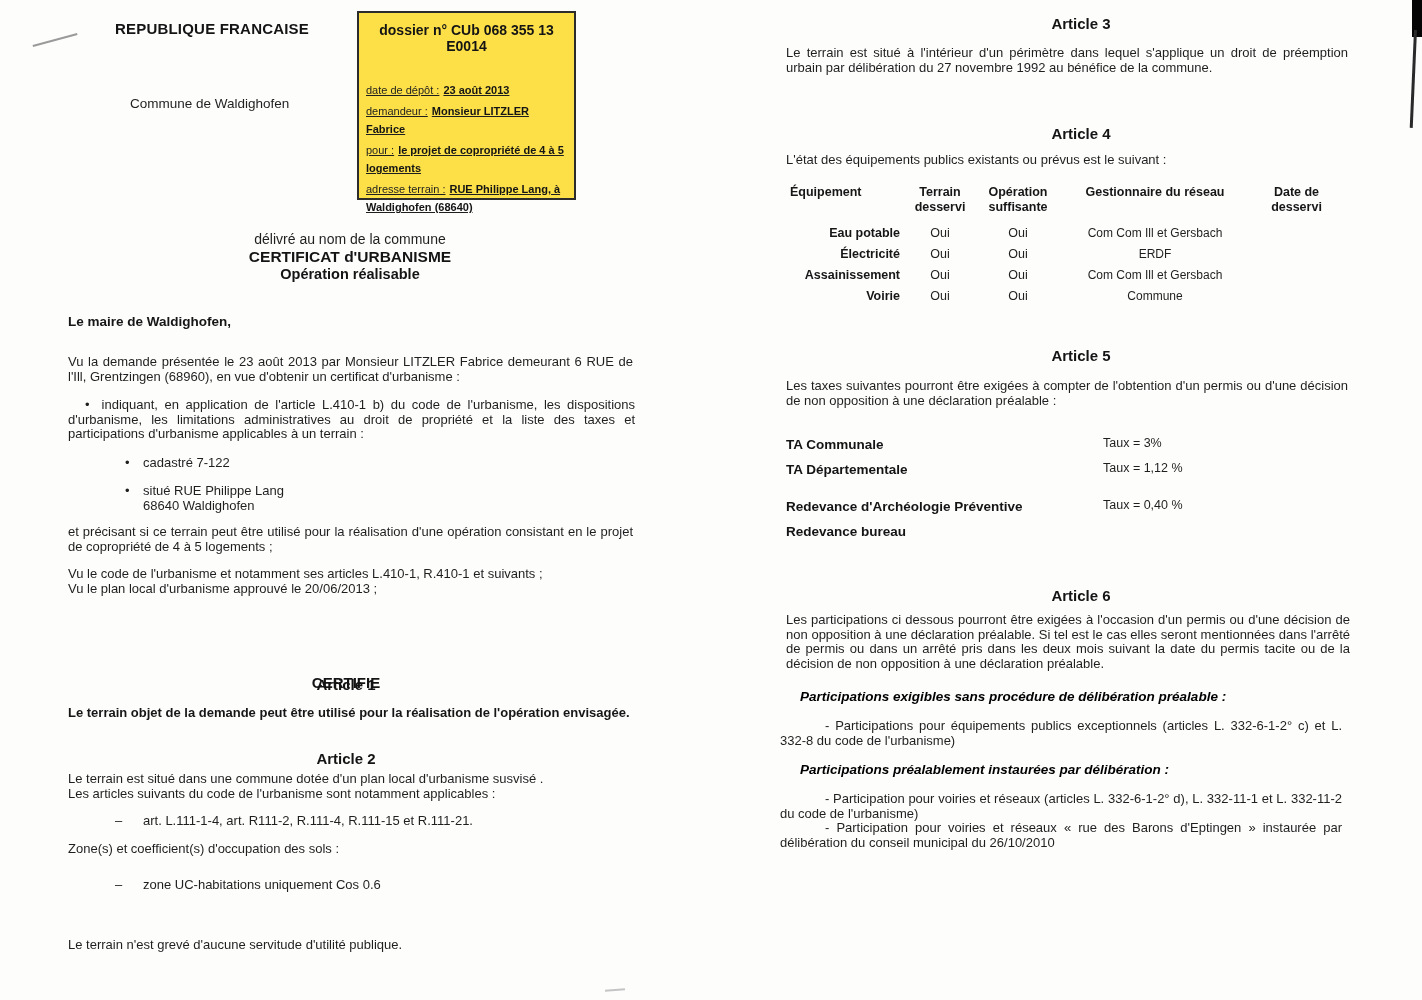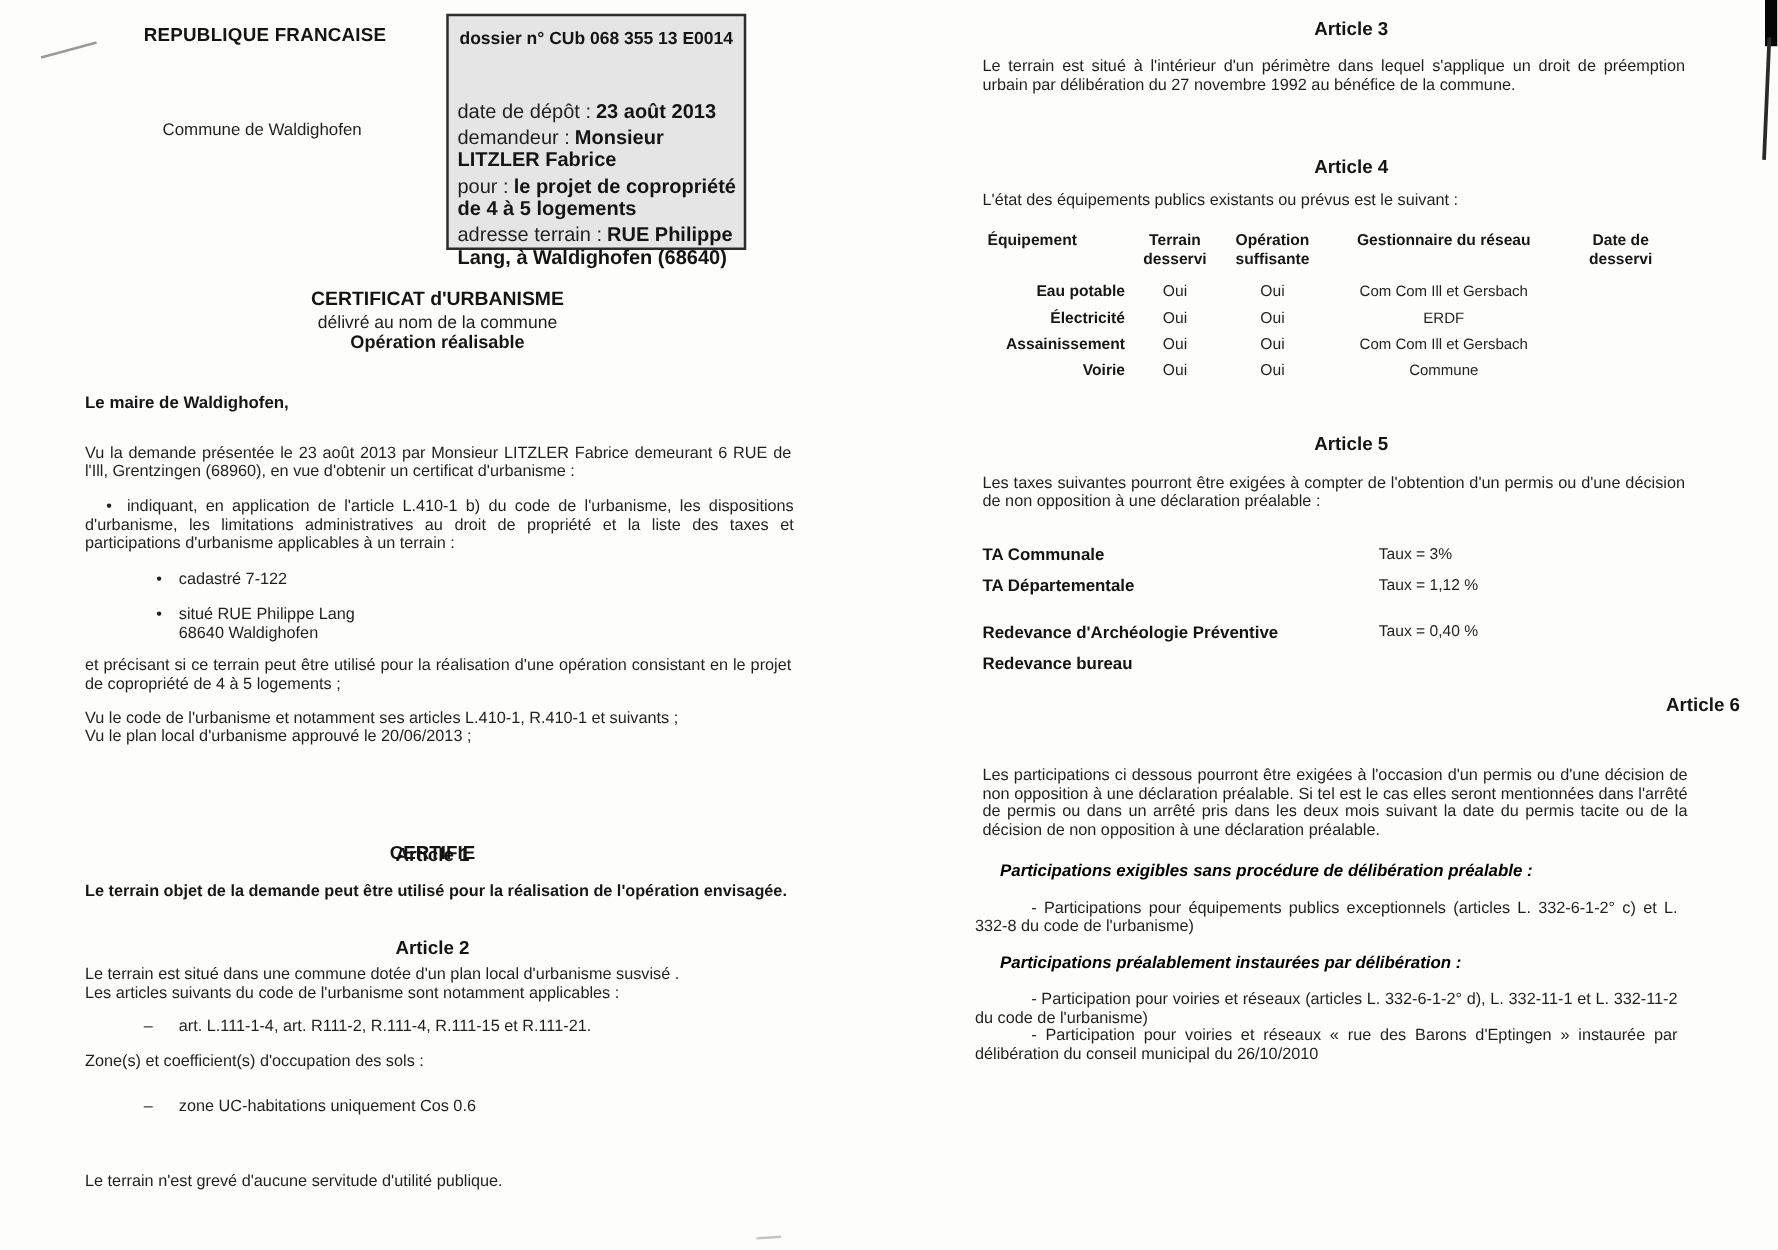--- a/index.html
+++ b/index.html
@@ -25,27 +25,27 @@
   .body-txt { font-size:13px; line-height:14.6px; }
   .just { text-align:justify; }
   .art-title { font-size:15px; font-weight:bold; color:#141414; width:100%; text-align:center; }
 
   
   #republique { left:85px; top:20px; font-size:15px; font-weight:bold; color:#141414; letter-spacing:0.2px; }
   #commune { left:100px; top:96px; font-size:13.5px; }
 
   
   #dossier-box {
-    left:327px; top:11px; width:240px; height:189px;
+    left:327px; top:11px; width:219px; height:189px;
     border:2px solid #2c2c2c;
-    background:#e5e5e5;
+    background:#fde047;
   }
   #dossier-title { position:absolute; top:9px; left:0; width:100%; text-align:center; font-size:14px; font-weight:bold; color:#141414; }
   #dossier-rows { position:absolute; top:68px; left:7px; right:5px; }
-  .dossier-row { font-size:16px; line-height:18px; margin-bottom:3px; }
+  .dossier-row { font-size:11px; line-height:18px; margin-bottom:3px;text-decoration:underline; }
   .dossier-row .lbl { margin-right:4px; }
   .dossier-row .val { font-weight:bold; color:#141414; }
 
   
   #cert-block { left:0; top:231px; width:640px; text-align:center; }
   #cert-line1 { font-size:15.5px; font-weight:bold; color:#141414; line-height:18px; }
   #cert-line2 { font-size:14px; line-height:17px; }
   #cert-line3 { font-size:14.5px; font-weight:bold; color:#141414; line-height:17px; }
 
   
@@ -110,22 +110,22 @@
         <div class="dossier-row">
           <span class="lbl">pour :</span><span class="val">le projet de copropriété de 4 à 5 logements</span>
         </div>
         <div class="dossier-row">
           <span class="lbl">adresse terrain :</span><span class="val">RUE Philippe Lang, à Waldighofen (68640)</span>
         </div>
       </div>
     </div>
 
     <div class="abs" id="cert-block">
+      <div id="cert-line2">délivré au nom de la commune</div>
       <div id="cert-line1">CERTIFICAT d'URBANISME</div>
-      <div id="cert-line2">délivré au nom de la commune</div>
       <div id="cert-line3">Opération réalisable</div>
     </div>
 
     <div class="abs b" style="left:38px; top:314px; font-size:13.5px;">Le maire de Waldighofen,</div>
 
     <div class="abs body-txt just" style="left:38px; top:355px; width:565px;">Vu la demande présentée le 23 août 2013 par Monsieur LITZLER Fabrice demeurant 6 RUE de l'Ill, Grentzingen (68960), en vue d'obtenir un certificat d'urbanisme :</div>
 
     <div class="abs body-txt just" style="left:38px; top:398px; width:567px; text-indent:17px;">
       <span style="margin-right:12px;">•</span><span>indiquant, en application de l'article L.410-1 b) du code de l'urbanisme, les dispositions d'urbanisme, les limitations administratives au droit de propriété et la liste des taxes et participations d'urbanisme applicables à un terrain :</span>
     </div>
@@ -231,21 +231,21 @@
     </div>
     <div class="tax-row" style="top:497px;">
       <span class="tax-label">Redevance d'Archéologie Préventive</span>
       <span class="tax-value">Taux =  0,40 %</span>
     </div>
     <div class="tax-row" style="top:522px;">
       <span class="tax-label">Redevance bureau</span>
       <span class="tax-value"></span>
     </div>
 
-    <div class="abs art-title" style="top:556px;text-align:right;">Article 6</div>
+    <div class="abs art-title" style="top:587px;">Article 6</div>
     <div class="abs body-txt just" style="left:16px; top:613px; width:564px;">Les participations ci dessous pourront être exigées à l'occasion d'un permis ou d'une décision de non opposition à une déclaration préalable. Si tel est le cas elles seront mentionnées dans l'arrêté de permis ou dans un arrêté pris dans les deux mois suivant la date du permis tacite ou de la décision de non opposition à une déclaration préalable.</div>
 
     <div class="abs bi" style="left:30px; top:689px; font-size:13.5px;">Participations exigibles sans procédure de délibération préalable :</div>
     <div class="abs body-txt just" style="left:10px; top:719px; width:562px; text-indent:45px;">- Participations pour équipements publics exceptionnels (articles L. 332-6-1-2° c) et L. 332-8 du code de l'urbanisme)</div>
 
     <div class="abs bi" style="left:30px; top:762px; font-size:13.5px;">Participations préalablement instaurées par délibération :</div>
     <div class="abs body-txt just" style="left:10px; top:792px; width:562px; text-indent:45px;">- Participation pour voiries et réseaux (articles L. 332-6-1-2° d), L. 332-11-1 et L. 332-11-2 du code de l'urbanisme)</div>
     <div class="abs body-txt just" style="left:10px; top:821px; width:562px; text-indent:45px;">- Participation pour voiries et réseaux « rue des Barons d'Eptingen » instaurée par délibération du conseil municipal du 26/10/2010</div>
   </div>
 

